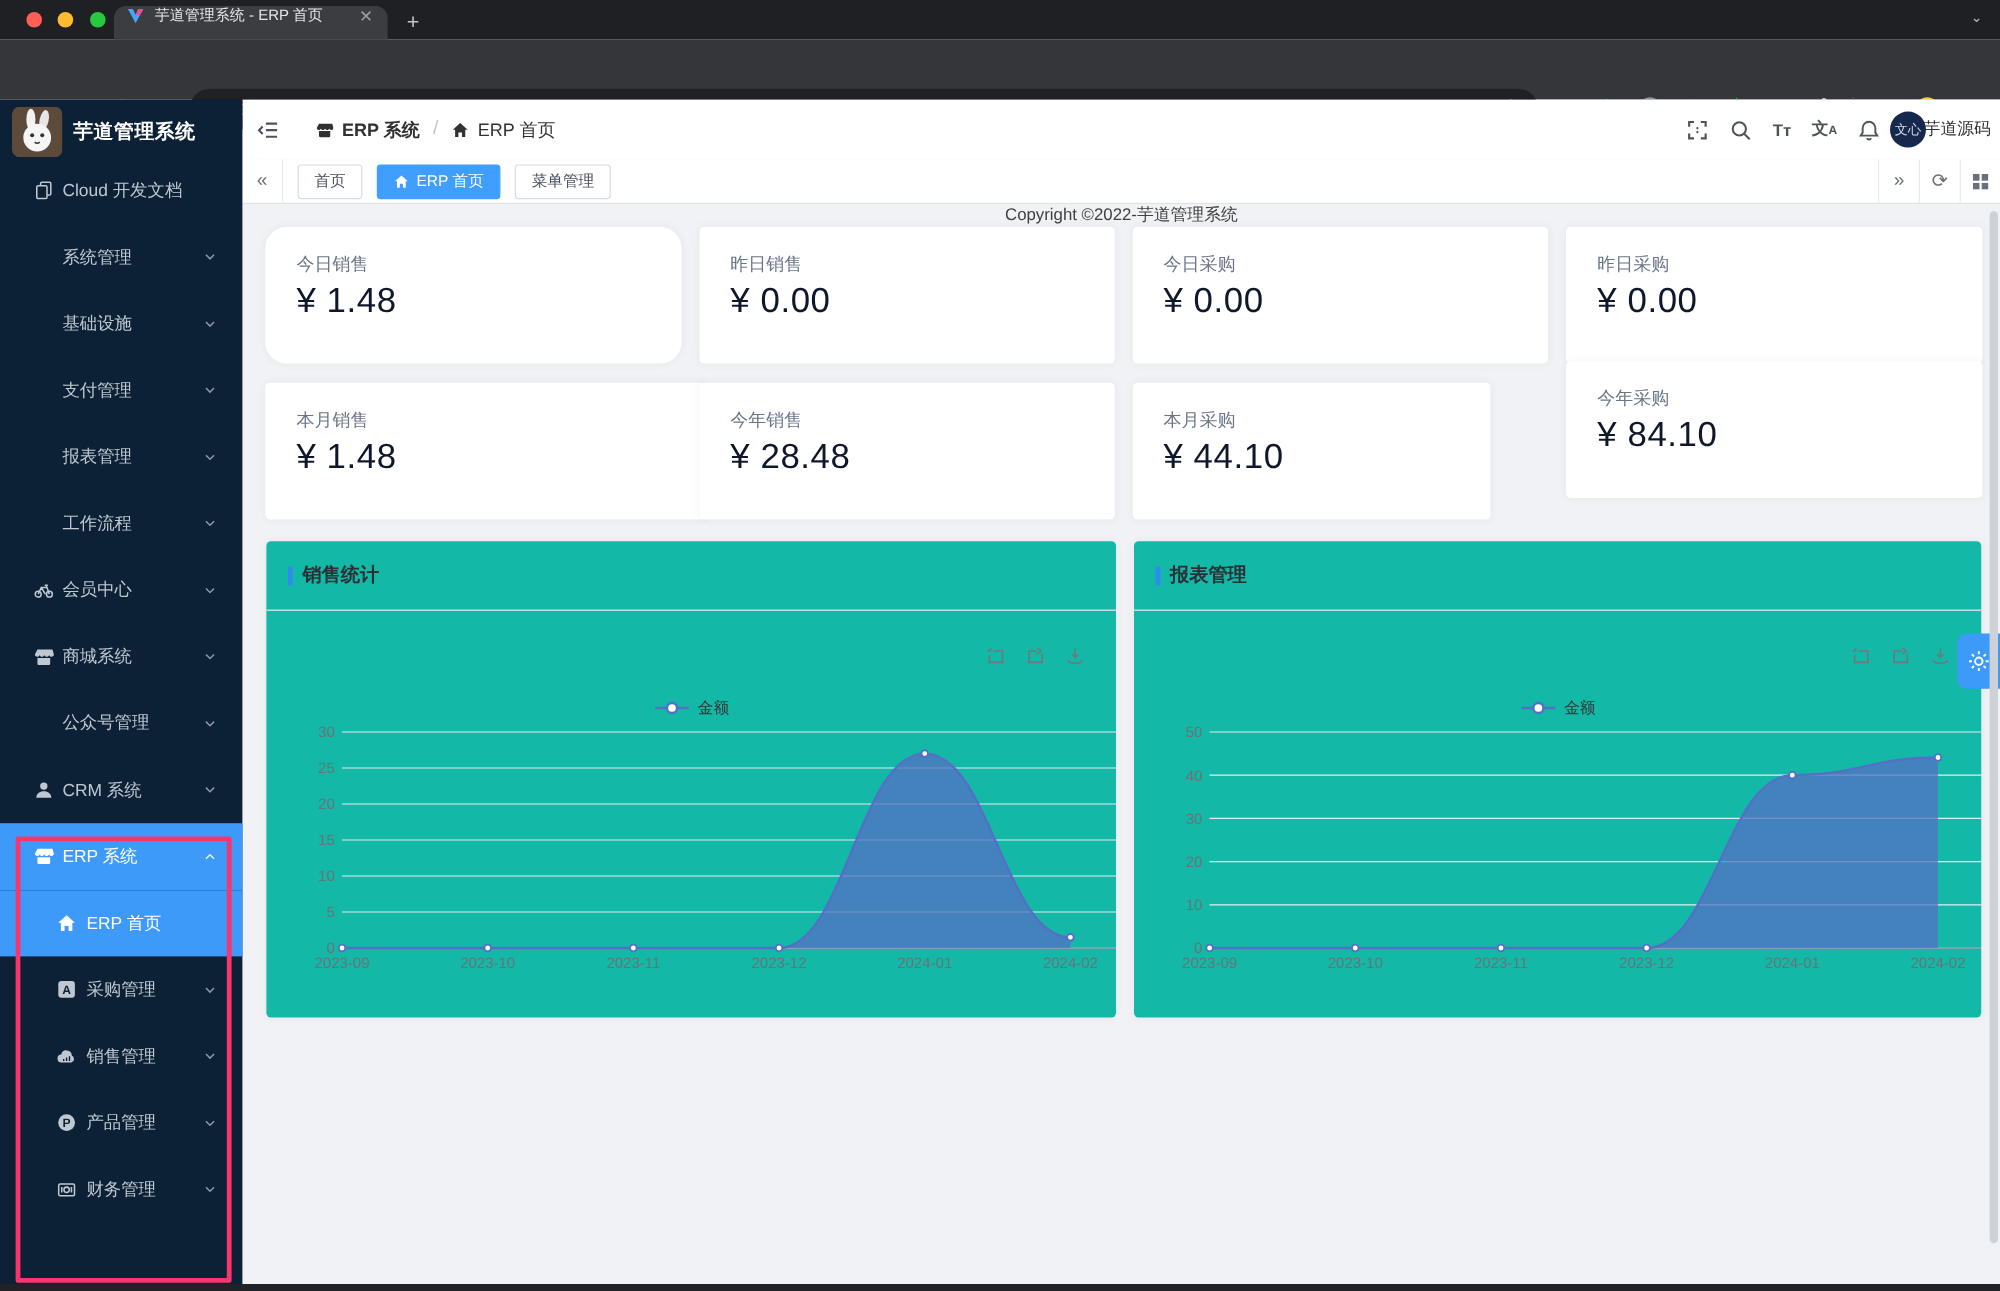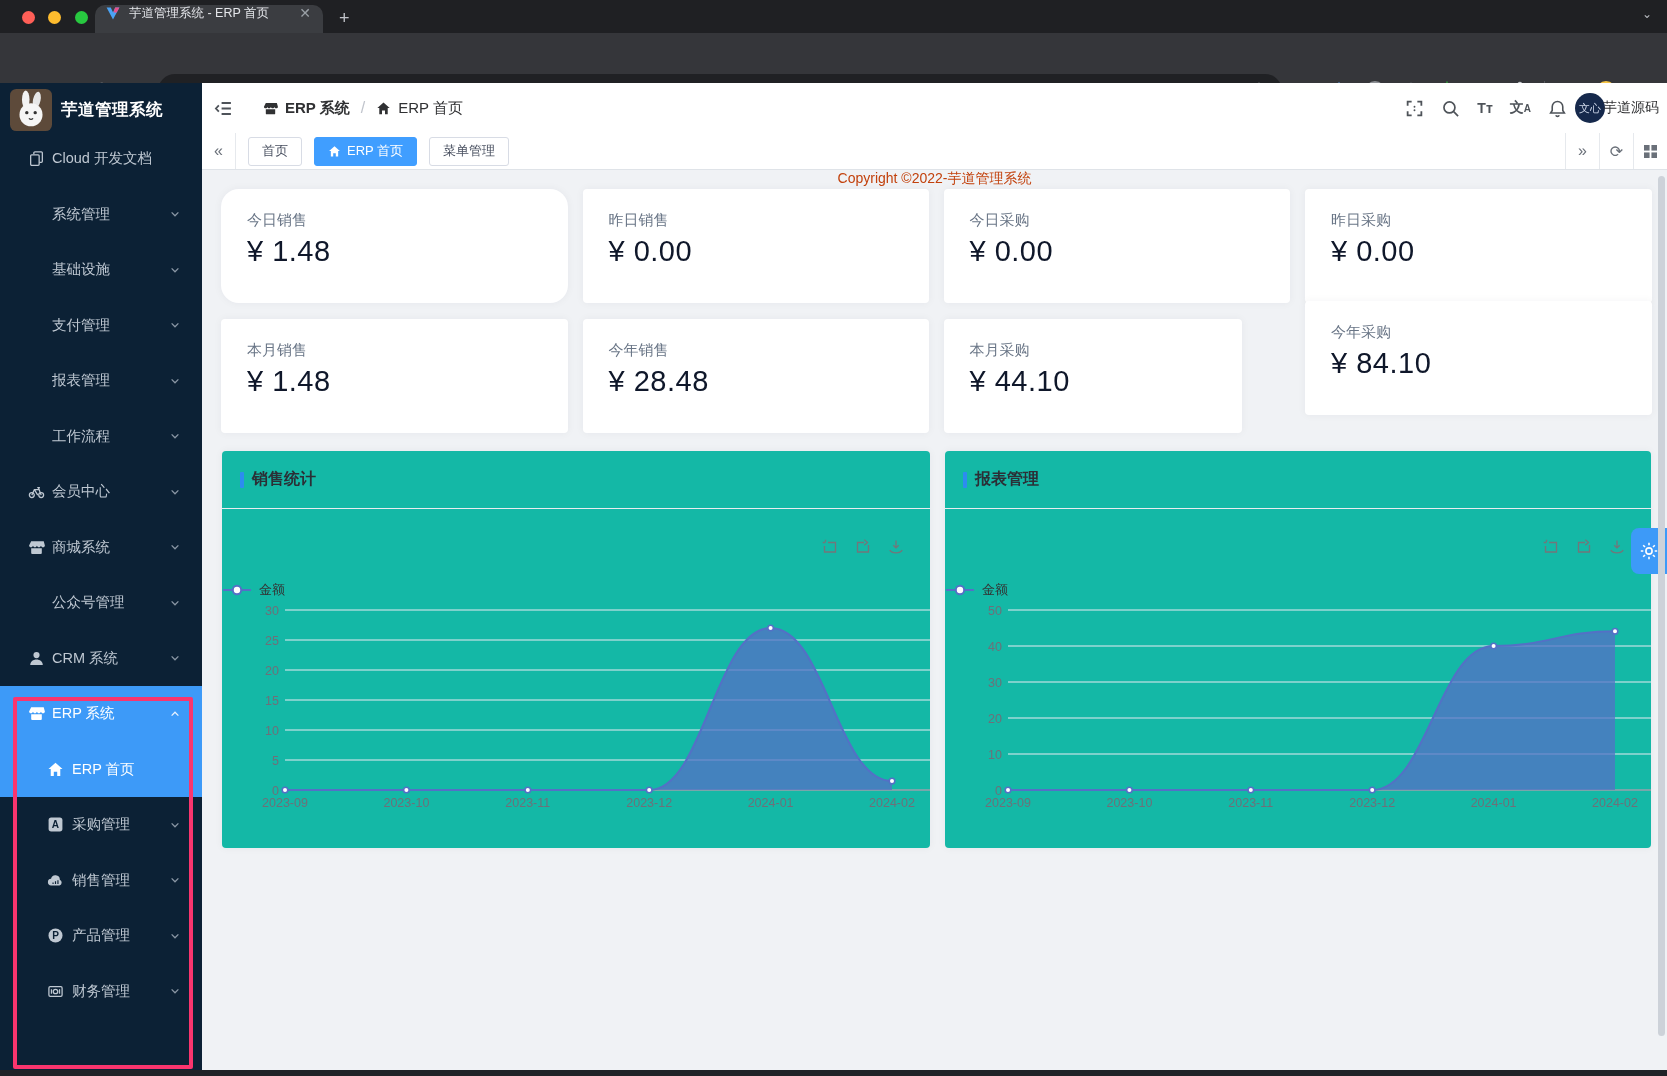--- a/index.html
+++ b/index.html
@@ -79,24 +79,24 @@
   .scard{position:absolute;background:#fff;border-radius:4px;box-shadow:0 0 8px rgba(31,45,61,.05);}
   .scard .sl{position:absolute;left:26px;top:22px;font-size:15px;color:#697586;}
   .scard .sv{position:absolute;left:26px;top:46px;font-size:29px;color:#0f172a;font-weight:500;letter-spacing:.5px;}
   .ccard{position:absolute;background:#14b8a6;border-radius:4px;box-shadow:0 0 8px rgba(31,45,61,.05);
          height:397px;overflow:hidden;}
   .chd{height:57px;border-bottom:1px solid #e9ecf0;display:flex;align-items:center;padding-left:18px;}
   .cbar{width:4px;height:16px;background:#2d8cf0;border-radius:1px;margin-right:8px;}
   .ctitle{font-size:16px;font-weight:bold;color:#2b2f36;}
   .tbx{position:absolute;top:88px;right:26px;display:flex;gap:17px;color:#73767a;}
   .tbx span{width:16px;height:16px;cursor:pointer;}
-  .lgd{position:absolute;top:130px;left:0;width:100%;display:flex;align-items:center;justify-content:flex-start;
+  .lgd{position:absolute;top:130px;left:0;width:100%;display:flex;align-items:center;justify-content:center;
        gap:7px;font-size:13px;color:#333;cursor:pointer;}
   svg.plot{position:absolute;left:0;top:57px;}
-  #footer{left:202px;top:1036px;width:1465px;text-align:center;font-size:14px;color:#c2410c;}
+  #footer{left:202px;top:1036px;width:1465px;text-align:center;font-size:14px;color:#404040;}
   #gearbtn{left:1631px;top:528px;width:36px;height:46px;background:#3d9af8;border-radius:8px 0 0 8px;
            color:#fff;display:flex;align-items:center;justify-content:center;cursor:pointer;z-index:30;}
   #scrollbar{left:1658px;top:176px;width:7px;height:860px;background:#cdd2d9;border-radius:4px;z-index:30;cursor:pointer;}
   #bottomedge{left:0;top:1070px;width:1667px;height:6px;background:#202227;z-index:50;}
 </style>
 </head>
 <body>
 
 <div class="abs" id="tabstrip">
   <div class="abs" id="traffic">
@@ -504,21 +504,21 @@
         <span class="sv">¥ 0.00</span>
       </div>
       <div class="scard" style="left: 741.5px; top: 19px; width: 346.5px; height: 114px;">
         <span class="sl">今日采购</span>
         <span class="sv">¥ 0.00</span>
       </div>
       <div class="scard" style="left: 1103px; top: 19px; width: 346.5px; height: 114px;">
         <span class="sl">昨日采购</span>
         <span class="sv">¥ 0.00</span>
       </div>
-      <div class="scard" style="left: 19px; top: 149px; width: 346.5px; height: 114px;">
+      <div class="scard" style="left: 19px; top: 149px; width: 346.5px; height: 114px; padding-left: 20px;">
         <span class="sl">本月销售</span>
         <span class="sv">¥ 1.48</span>
       </div>
       <div class="scard" style="left: 380.5px; top: 149px; width: 346.5px; height: 114px;">
         <span class="sl">今年销售</span>
         <span class="sv">¥ 28.48</span>
       </div>
       <div class="scard" style="left: 741.5px; top: 149px; width: 298px; height: 114px;">
         <span class="sl">本月采购</span>
         <span class="sv">¥ 44.10</span>

